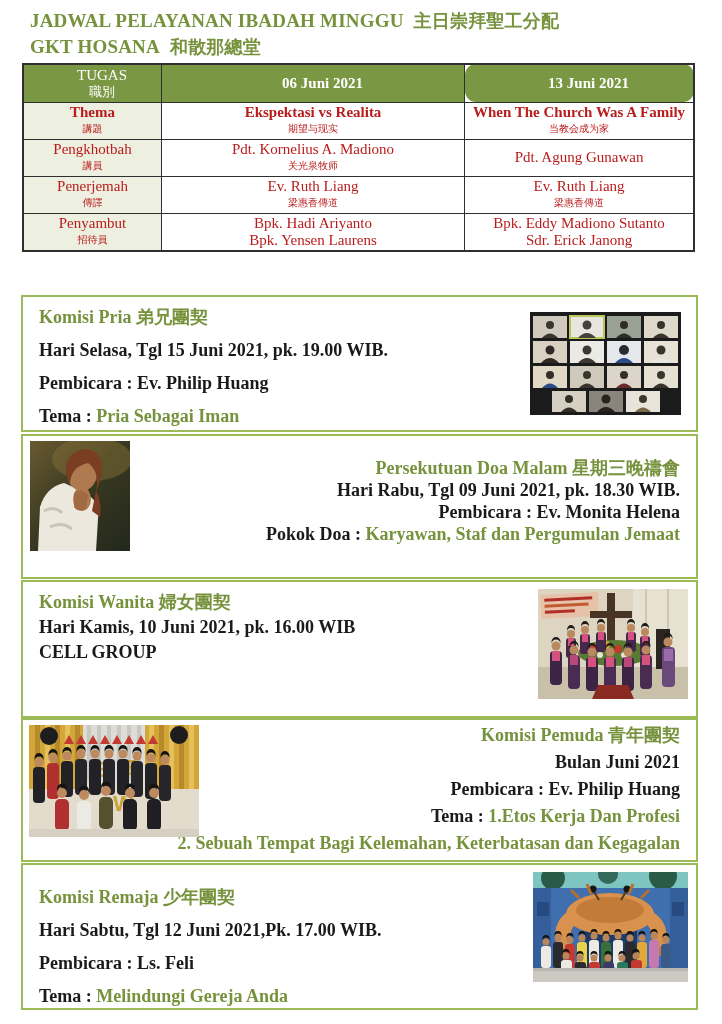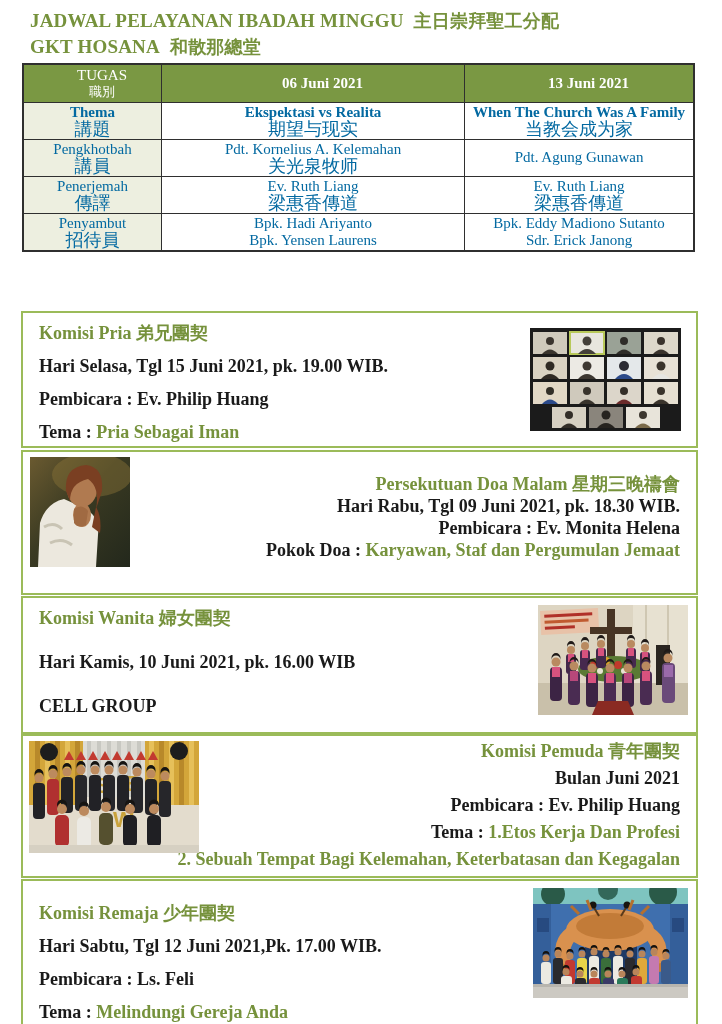--- a/index.html
+++ b/index.html
@@ -23,57 +23,57 @@
     width:673px;
   }
   .schedule td, .schedule th {
     border:1px solid #2f2f2f;
     text-align:center; vertical-align:middle;
     padding:1px 4px;
   }
   .schedule { border:2px solid #2f2f2f; }
   .schedule .c-task { width:128px; }
   .schedule .c-d1 { width:280px; }
-  .schedule .c-d2 { width:212px; }
+  .schedule .c-d2 { width:212px;border-radius:11px; }
   .schedule thead th {
     background:#7A9843; color:#ffffff; height:38px;
     font-size:15px; font-weight:bold;padding-left:23px;
   }
   .schedule thead th .hl2 { font-size:13px; font-weight:normal; display:block; line-height:16px; }
   .schedule thead th .hl1 { display:block; line-height:17px; font-weight:normal; }
-  .schedule tbody td { height:37px; font-size:15px; color:#0369a1; background:#ffffff; }
+  .schedule tbody td { height:37px; font-size:15px; color:#b91c1c; background:#ffffff; }
   .schedule tbody td.task { background:#EDEFE0; }
   .cell-l1, .cell-l2 { display:block; line-height:17px; }
-  .cell-l2 { font-size:18px; line-height:16px; }
+  .cell-l2 { font-size:10px; line-height:16px; }
   .cell-l2.latin { font-size:15px; line-height:17px; }
   .cell-l2:empty { display:none; }
   .row-thema .cell-l1 { font-weight:bold; }
   
   .box {
     position:absolute; left:21px; width:677px;
-    border:2px solid #9BBB59; background:#ffffff;margin-top:16px;
+    border:2px solid #9BBB59; background:#ffffff;
   }
   .box-text {
     position:absolute; left:16px; right:16px; top:0; bottom:0;
     display:flex; flex-direction:column; justify-content:flex-start;
     font-weight:bold; color:#1a1a1a;
   }
   .box-text .line { font-size:18px; line-height:22px; }
   .sec-title { color:#76923C; font-size:18px; line-height:22px; font-weight:bold; }
   .green { color:#76923C; }
   .align-right { text-align:right; align-items:flex-end; }
   .photo { position:absolute; display:block; }
   #box-pria  { top:295px; height:137px; }
   #box-doa   { top:434px; height:145px; }
   #box-wanita{ top:580px; height:138px; }
   #box-pemuda{ top:718px; height:144px; }
   #box-remaja{ top:863px; height:147px; }
   #box-pria  .box-text { padding-top:9px; gap:11px; }
   #box-doa   .box-text { padding-top:21px; gap:0; }
-  #box-wanita.box .box-text { padding-top:9px; gap:22px; }
+  #box-wanita.box .box-text { padding-top:9px; gap:3px; }
   #box-pemuda .box-text { padding-top:4px; gap:5px; }
   #box-remaja .box-text { padding-top:21px; gap:11px; }
   #photo-pria   { right:15px; top:15px; }
   #photo-doa    { left:7px;  top:5px; }
   #photo-wanita { right:8px; top:7px; }
   #photo-pemuda { left:6px;  top:5px; }
   #photo-remaja { right:8px; top:7px; }
 </style>
 </head>
 <body>
@@ -110,21 +110,21 @@
             <span class="cell-l1">When The Church Was A Family</span>
             <span class="cell-l2">当教会成为家</span>
           </td>
       </tr>
       <tr>
         <td class="task">
             <span class="cell-l1">Pengkhotbah</span>
             <span class="cell-l2">講員</span>
           </td>
         <td>
-            <span class="cell-l1">Pdt. Kornelius A. Kelemahan</span>
+            <span class="cell-l1">Pdt. Kornelius A. Madiono</span>
             <span class="cell-l2">关光泉牧师</span>
           </td>
         <td>
             <span class="cell-l1">Pdt. Agung Gunawan</span>
           </td>
       </tr>
       <tr>
         <td class="task">
             <span class="cell-l1">Penerjemah</span>
             <span class="cell-l2">傳譯</span>

